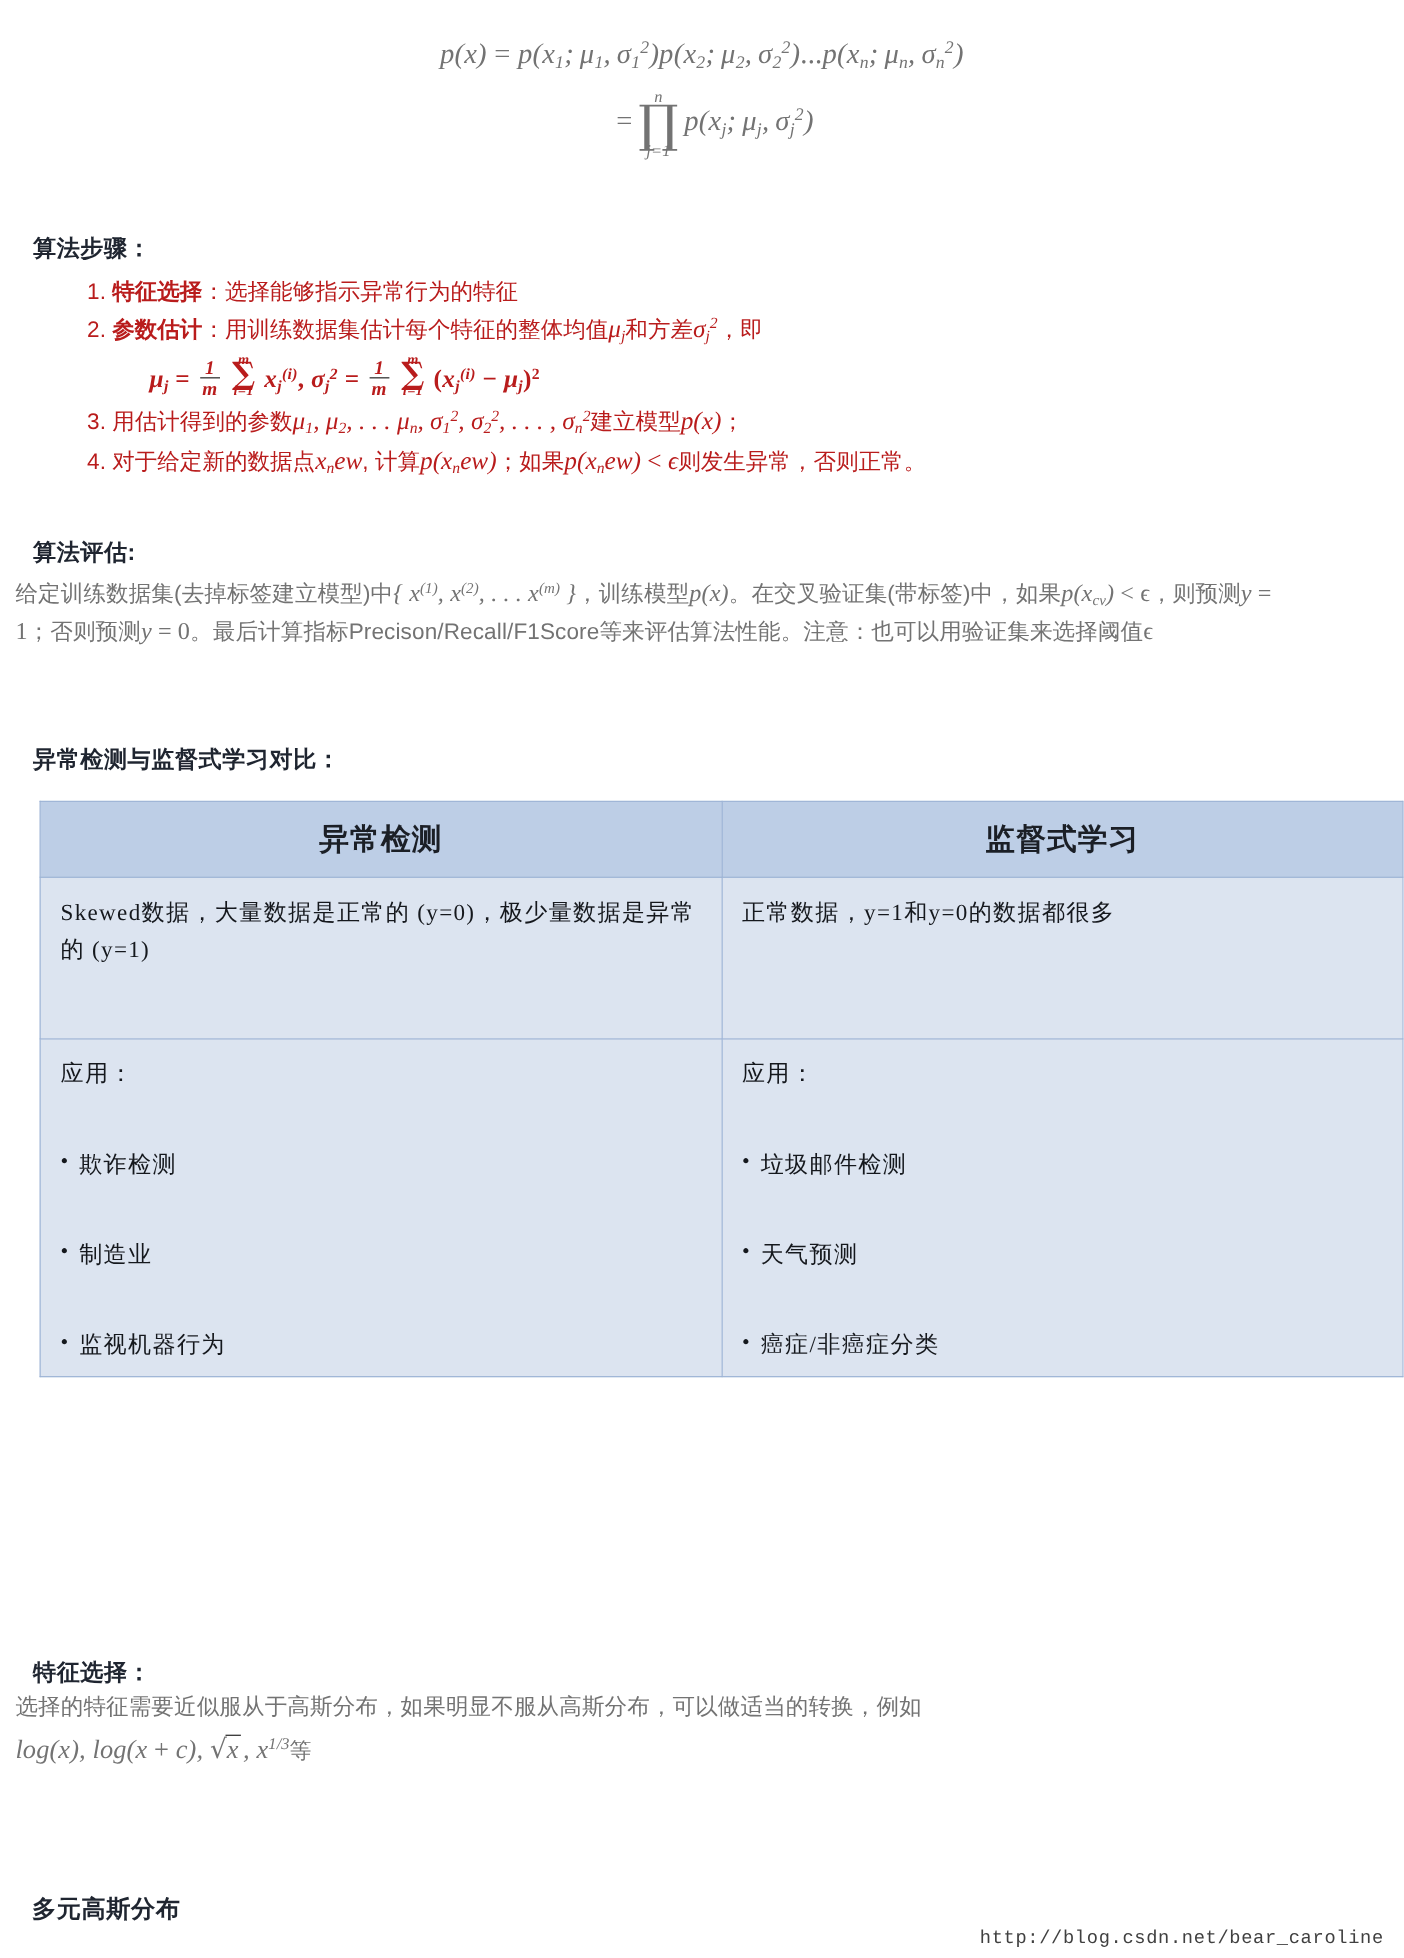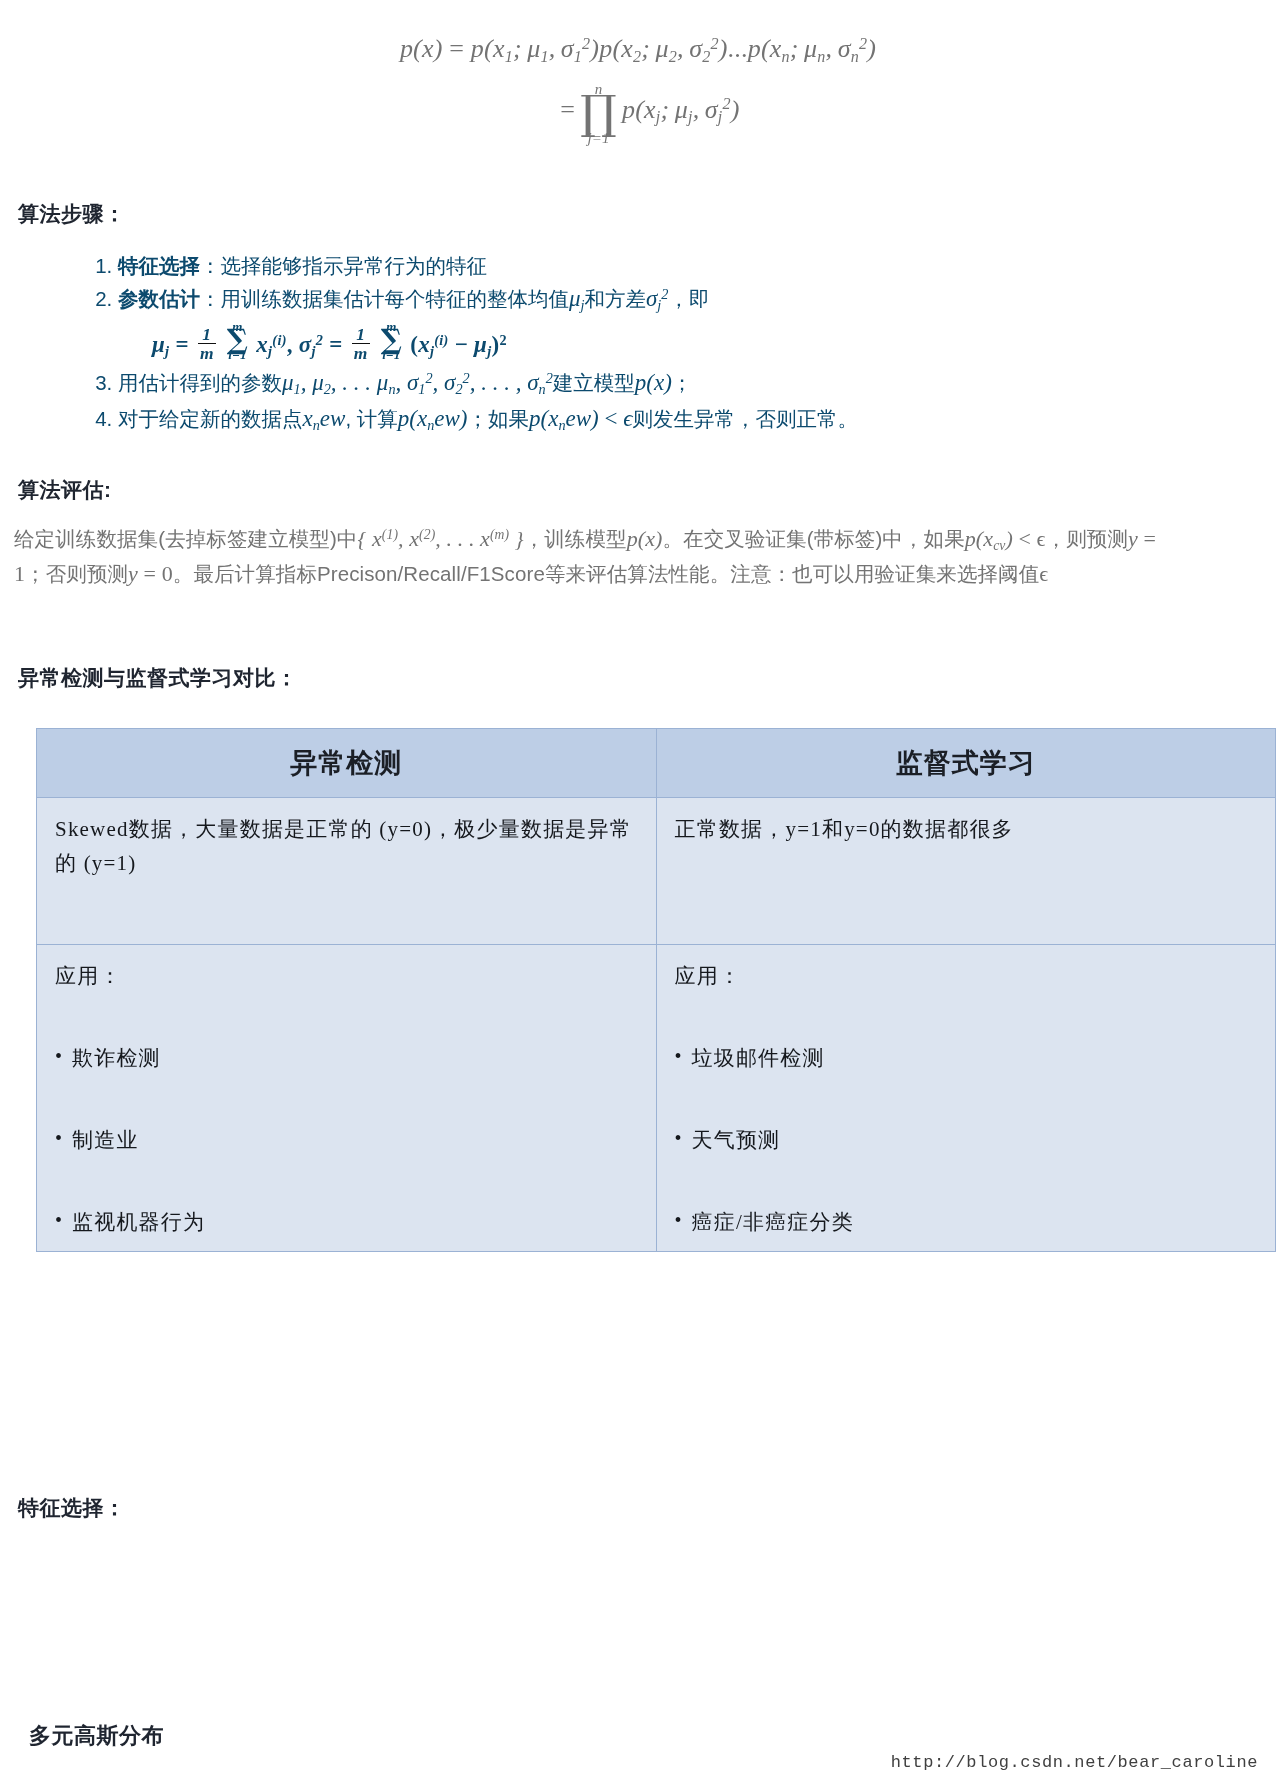--- a/index.html
+++ b/index.html
@@ -78,21 +78,21 @@
     font-size: 15px;
     font-style: italic;
     line-height: 1;
     margin-top: -1px;
   }
 
   
   h2.sec-head {
     font-size: 21px;
     font-weight: bold;
-    margin: 4px;
+    margin: 16px;
     padding: 0;
     color: #1f2530;
     letter-spacing: .5px;
   }
   .h-algo-steps { position: absolute; left: 14px; top: 196px; }
   .h-algo-eval  { position: absolute; left: 14px; top: 472px; }
   .h-compare    { position: absolute; left: 14px; top: 660px; }
   .h-feat-sel   { position: absolute; left: 14px; top: 1490px; }
 
   h1.big-head {
@@ -102,27 +102,27 @@
     font-size: 22px;
     font-weight: bold;
     margin: 15px;
     color: #1f2530;
     letter-spacing: .5px;
   }
 
   
   ol.steps {
     position: absolute;
-    left: 76px;
+    left: 60px;
     top: 250px;
     margin: 0;
     padding-left: 42px;
     font-size: 20.5px;
     line-height: 1.52;
-    color: #0c4a6e;
+    color: #b91c1c;
   }
   ol.steps > li {
     margin-bottom: 1px;
   }
   ol.steps > li::marker {
     font-family: "Liberation Sans", sans-serif;
   }
   .lbl-b { font-weight: bold; }
 
   .inline-formula {
@@ -364,18 +364,22 @@
             <li>天气预测</li>
             <li>癌症/非癌症分类</li>
           </ul>
         </td>
       </tr>
     </tbody>
   </table>
 
   <h2 class="sec-head h-feat-sel">特征选择：</h2>
 
+  <p class="body-par p-feat">
+    <span>选择的特征需要近似服从于高斯分布，如果明显不服从高斯分布，可以做适当的转换，例如</span>
+    <span class="mathspan-b" style="display:block;margin-top:4px;font-size:24px;">log(x), log(x <span style="font-style:normal">+</span> c), <span class="sqrt"><span class="rad">x</span></span>, x<sup>1/3</sup><span style="font-style:normal;font-family:'Liberation Sans',sans-serif;font-size:20px;">等</span></span>
+  </p>
 
   <h1 class="big-head">多元高斯分布</h1>
 
   <div class="watermark">http://blog.csdn.net/bear_caroline</div>
 
 </div>
 
 </body></html>

